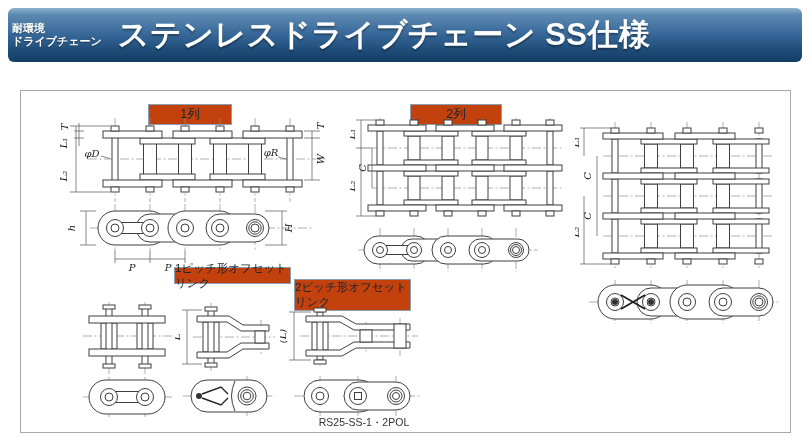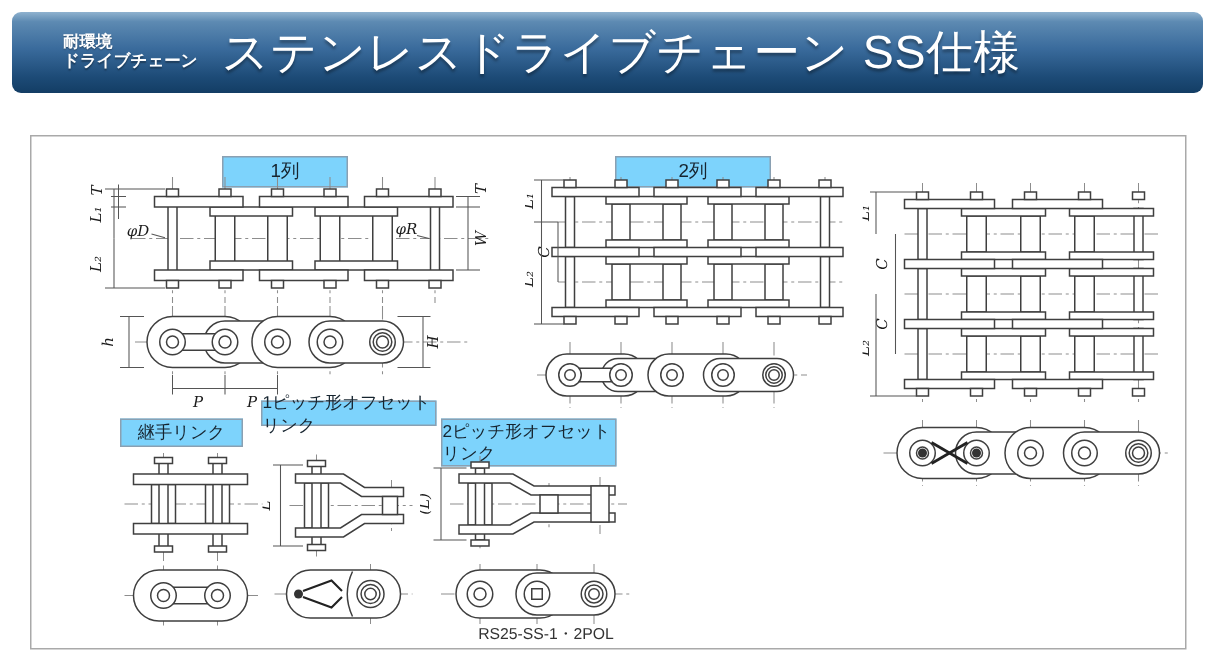--- a/index.html
+++ b/index.html
@@ -2,32 +2,32 @@
 <html><head>
 <meta charset="utf-8">
 <style>
   html,body{margin:0;padding:0;background:#fff;}
   .page{position:relative;width:812px;height:440px;background:#ffffff;
         font-family:"Liberation Sans",sans-serif;overflow:hidden;}
 
   
   .banner{position:absolute;left:8px;top:8px;width:794px;height:54px;border-radius:6px;
           background:linear-gradient(180deg,#8fb2cf 0%,#5d8ab2 12%,#3a6b9c 45%,#1d4b77 80%,#133d64 100%);
-          display:flex;align-items:center;box-sizing:border-box;padding-left:34px;}
+          display:flex;align-items:center;box-sizing:border-box;padding-left:4px;}
   .banner .tag{color:#fff;font-weight:bold;font-size:11px;line-height:1.2;margin-right:16px;
                text-shadow:0 1px 1px rgba(0,0,0,.35);white-space:nowrap;}
-  .banner .title{color:#fff;font-weight:normal;font-size:31px;letter-spacing:0.5px;white-space:nowrap;
+  .banner .title{color:#fff;font-weight:bold;font-size:31px;letter-spacing:0.5px;white-space:nowrap;
                  text-shadow:0 2px 2px rgba(0,0,0,.35);}
 
   
   .frame{position:absolute;left:20px;top:90px;width:769px;height:341px;
          border:1px solid #a9a9a9;background:#fff;}
 
   
-  .cap{position:absolute;background:#7dd3fc;border:1px solid #8aa0b2;color:#16242f;
+  .cap{position:absolute;background:#c2410c;border:1px solid #8aa0b2;color:#16242f;
        display:flex;align-items:center;justify-content:center;font-size:12.5px;box-sizing:border-box;}
   .cap.small{font-size:11.5px;}
 
   .dwg{position:absolute;}
   .dwg .s{stroke:#3f3f3f;stroke-width:1;fill:#fff;}
   .dwg .sn{stroke:#3f3f3f;stroke-width:1;fill:none;}
   .dwg .cl{stroke:#8d8d8d;stroke-width:0.7;stroke-dasharray:9 2.5 2 2.5;fill:none;}
   .dwg .dm{stroke:#555;stroke-width:0.7;fill:none;}
   .dwg .clip{stroke:#222;stroke-width:1.8;fill:none;}
   .dwg .clip2{stroke:#222;stroke-width:1.4;fill:none;}
@@ -46,22 +46,21 @@
     <div class="tag">
       <div>耐環境</div>
       <div>ドライブチェーン</div>
     </div>
     <div class="title">ステンレスドライブチェーン SS仕様</div>
   </div>
 
   <div class="frame"></div>
 
   <div class="cap" style="left:148px;top:104px;width:84px;height:21px;">1列</div>
-  <div class="cap" style="left:410px;top:104px;width:104px;height:21px;">2列</div>
-  <div class="cap small" style="left:80px;top:279px;width:82px;height:19px;">継手リンク</div>
+  <div class="cap" style="left:410px;top:104px;width:92px;height:21px;">2列</div>
   <div class="cap small" style="left:174px;top:267px;width:117px;height:17px;">1ピッチ形オフセットリンク</div>
   <div class="cap small" style="left:294px;top:279px;width:117px;height:32px;">2ピッチ形オフセットリンク</div>
 
   <svg class="dwg" style="left:60px;top:110px;" width="290" height="164" viewBox="0 0 290 164">
     <g>
       <line class="cl" x1="28" y1="49" x2="266" y2="49"></line>
       <line class="cl" x1="55" y1="8" x2="55" y2="92"></line>
         <line class="cl" x1="90" y1="8" x2="90" y2="92"></line>
       <line class="cl" x1="125" y1="8" x2="125" y2="92"></line>
         <line class="cl" x1="160" y1="8" x2="160" y2="92"></line>

